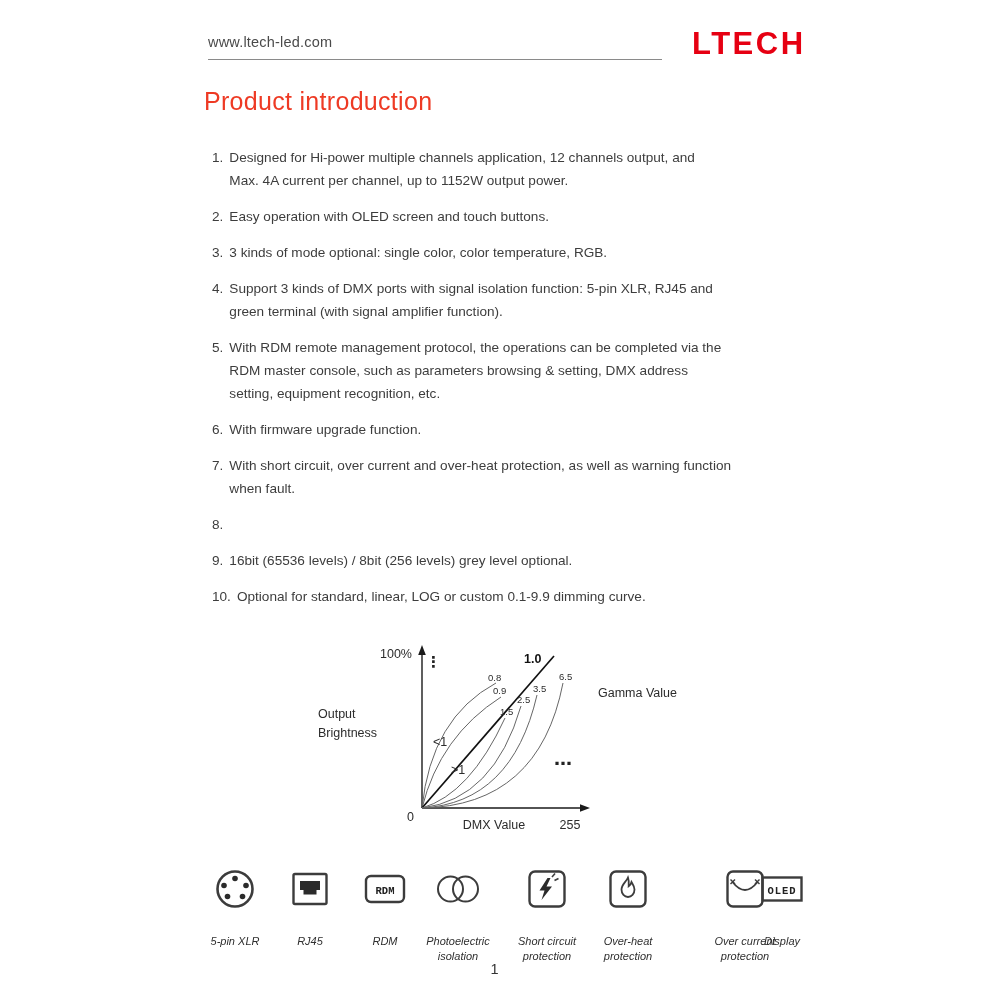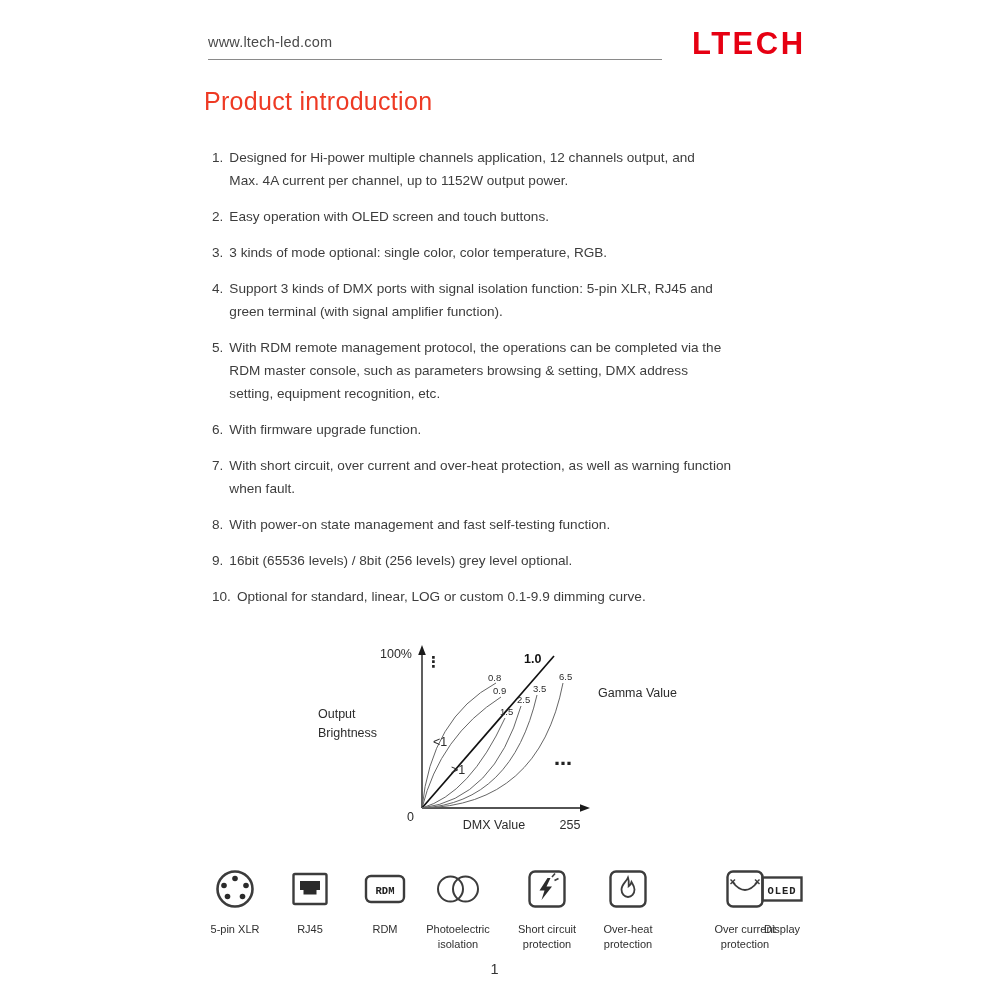--- a/index.html
+++ b/index.html
@@ -32,21 +32,21 @@
   .curve { fill: none; stroke: #666; stroke-width: 1; }
   .line10 { stroke: #111; stroke-width: 1.7; }
   .lbl { font-family: "Liberation Sans", sans-serif; font-size: 12.5px; fill: #2c2c2c; }
   .lbl-sm { font-family: "Liberation Sans", sans-serif; font-size: 9.5px; fill: #2c2c2c; }
   .lbl-bold { font-family: "Liberation Sans", sans-serif; font-size: 12.5px; font-weight: bold; fill: #111; }
   .dots { font-family: "DejaVu Sans", sans-serif; font-weight: bold; fill: #222; }
 
   
   .icon-cell { position: absolute; top: 866px; width: 86px; text-align: center; }
   .icon-cell svg { display: block; margin: 0 auto; }
-  .icon-label { margin-top: 10px; font-size: 11px; line-height: 15px; color: #2f2f2f; }
+  .icon-label { margin-top: 22px; font-size: 11px; line-height: 15px; color: #2f2f2f; font-style: italic; }
   .ic-stroke { fill: none; stroke: #3c3c3c; }
   .ic-fill { fill: #2b2b2b; }
   .ic-text { font-family: "Liberation Mono", monospace; font-weight: bold; fill: #222; }
 
   
   .page-num { position: absolute; left: 0; right: 0; top: 961px; text-align: center; font-size: 14.5px; color: #333; }
 </style>
 </head>
 <body>
 
@@ -87,21 +87,20 @@
         <span class="fnum">6.</span>
         <span class="ftext">With firmware upgrade function.</span>
       </div>
     <div class="feature">
         <span class="fnum">7.</span>
         <span class="ftext">With short circuit, over current and over-heat protection, as well as warning function
 when fault.</span>
       </div>
     <div class="feature">
         <span class="fnum">8.</span>
-        <span class="ftext">With power-on state management and fast self-testing function.</span>
       </div>
     <div class="feature">
         <span class="fnum">9.</span>
         <span class="ftext">16bit (65536 levels) / 8bit (256 levels) grey level optional.</span>
       </div>
     <div class="feature">
         <span class="fnum">10.</span>
         <span class="ftext">Optional for standard, linear, LOG or custom 0.1-9.9 dimming curve.</span>
       </div>
   </div>

